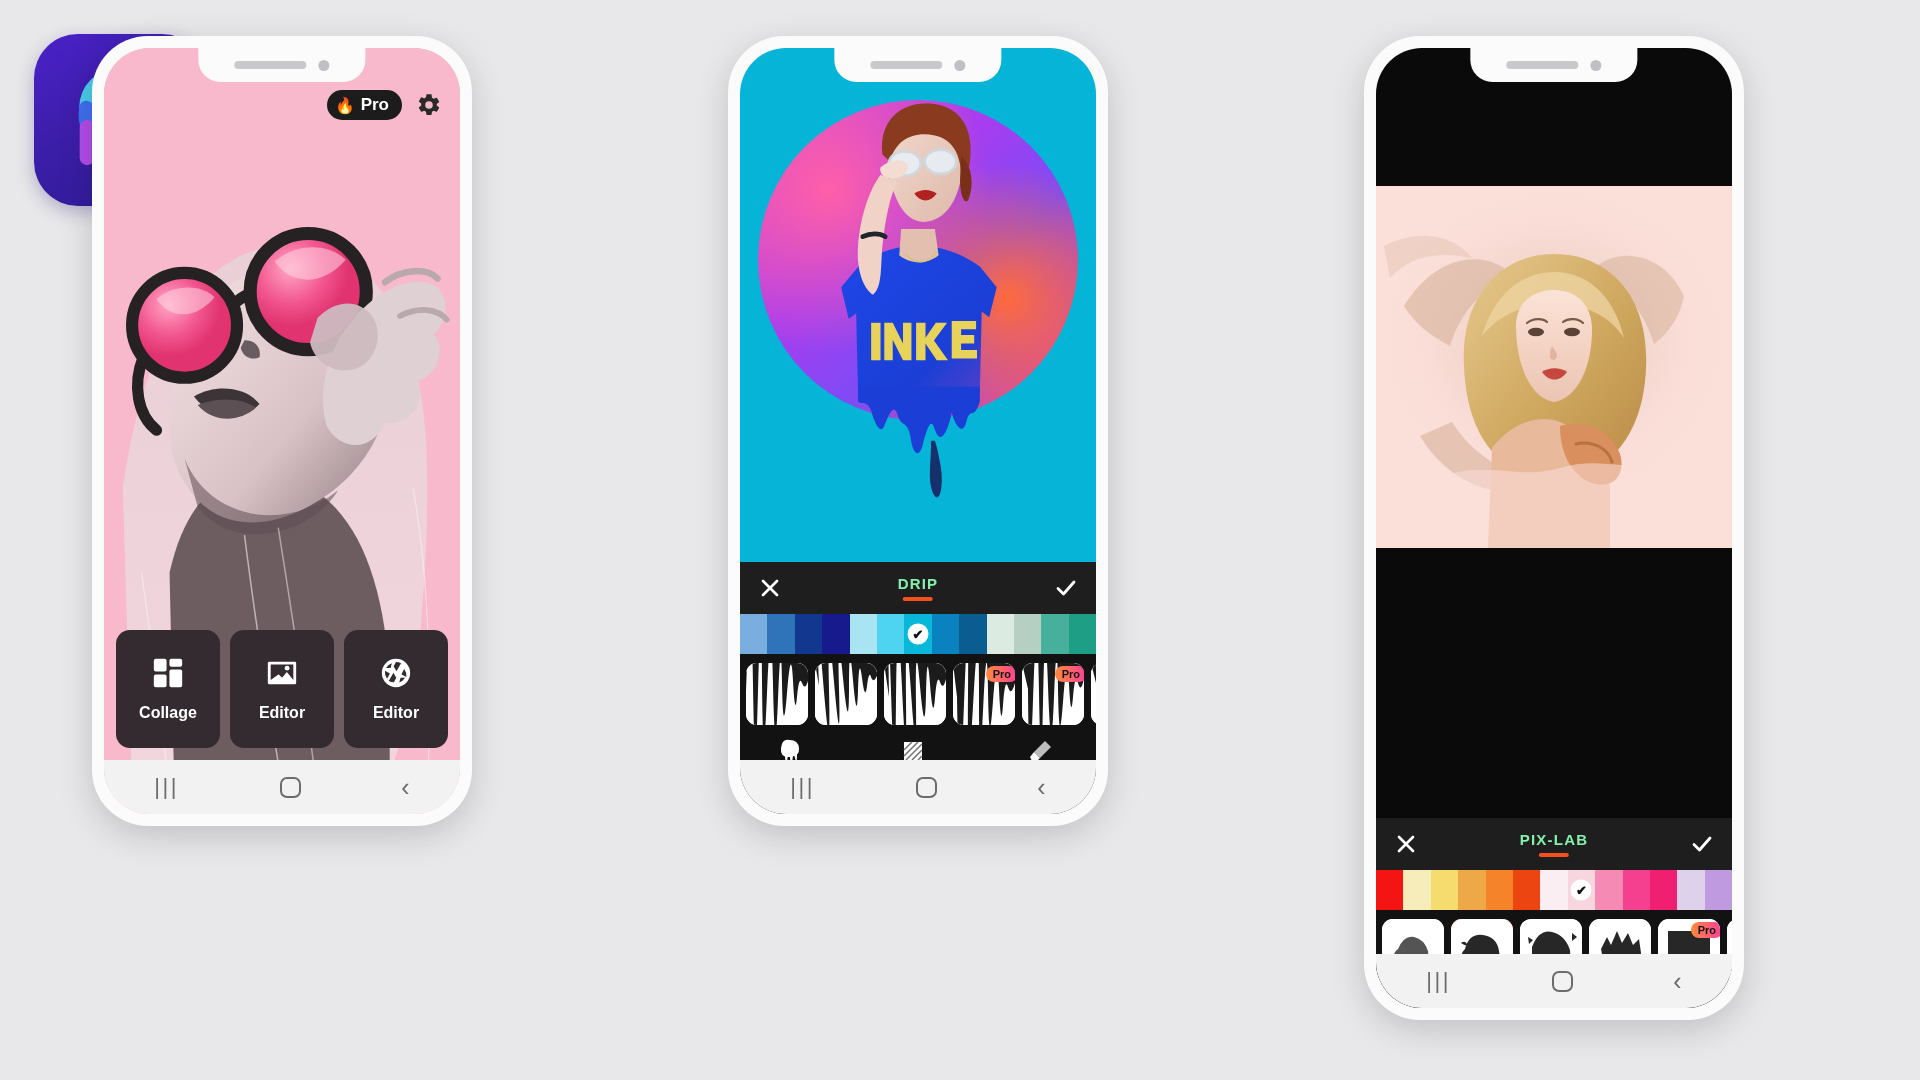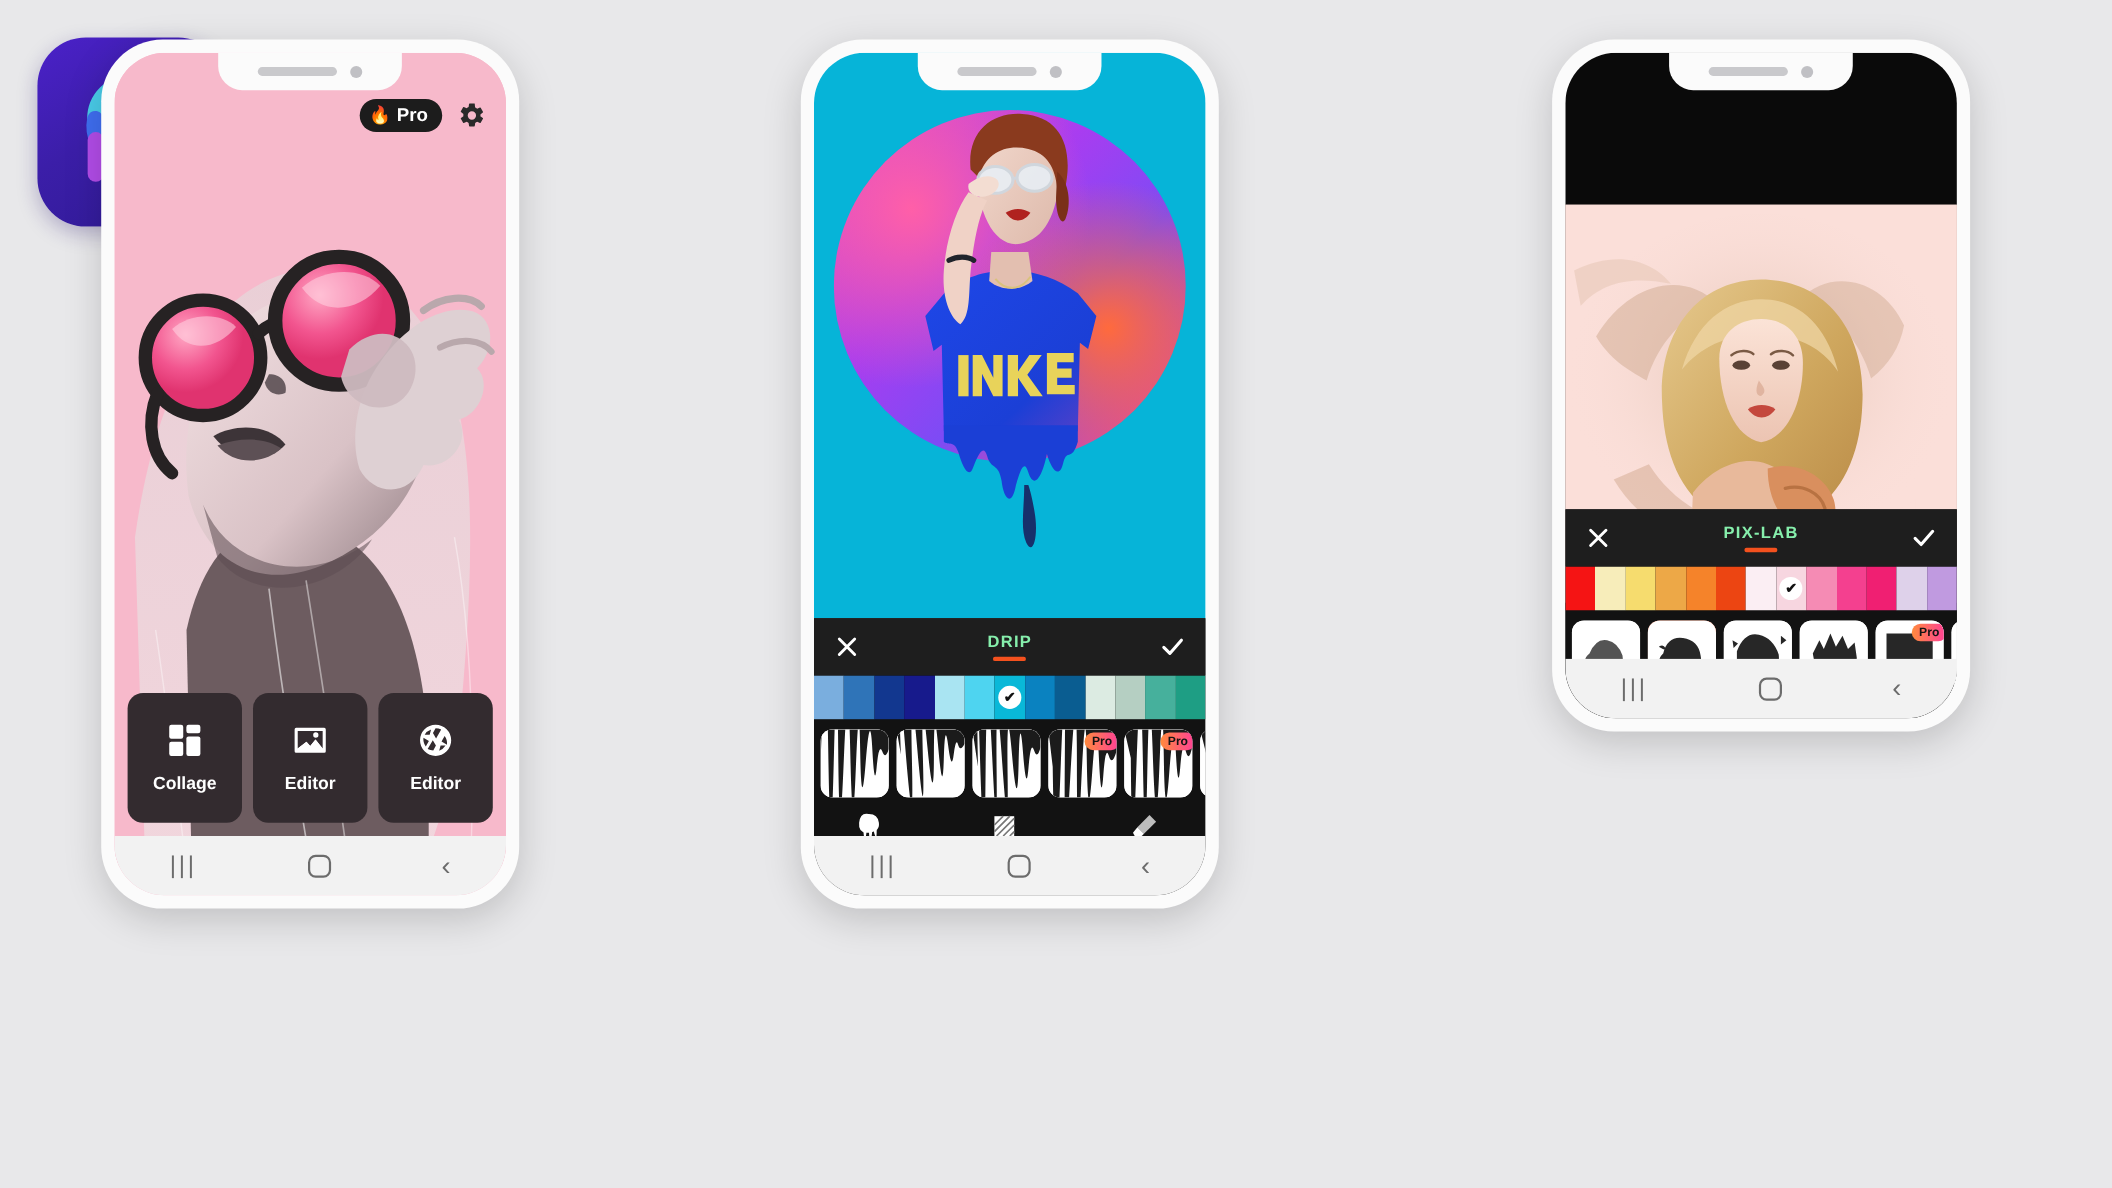--- a/index.html
+++ b/index.html
@@ -160,21 +160,21 @@
   }
 
   .tabs-row { display: flex; align-items: center; justify-content: space-around; padding-top: 6px; }
   .tab-item { display: flex; flex-direction: column; align-items: center; gap: 8px; }
   .tab-item .tico { width: 26px; height: 26px; }
   .tab-item .tlbl { font-size: 13px; font-weight: 700; }
   .tab-item.active .tlbl { color: #ffffff; }
   .tab-item.dim .tlbl { color: #777; }
 
   
-  #phone3 { left: 1364px; top: 36px; width: 380px; height: 629px; margin-left: 47px; }
+  #phone3 { left: 1364px; top: 36px; width: 380px; height: 984px; }
   .p3-canvas { position: absolute; inset: 0; background: #0a0a0a; }
   .p3-photo {
     position: absolute; left: 0; right: 0; top: 138px; height: 362px;
     background: #fbdfd9; overflow: hidden;
   }
   .p3-panel {
     position: absolute; left: 0; right: 0; bottom: 0;
     height: 190px; background: #121212; z-index: 25;
   }
 </style>

